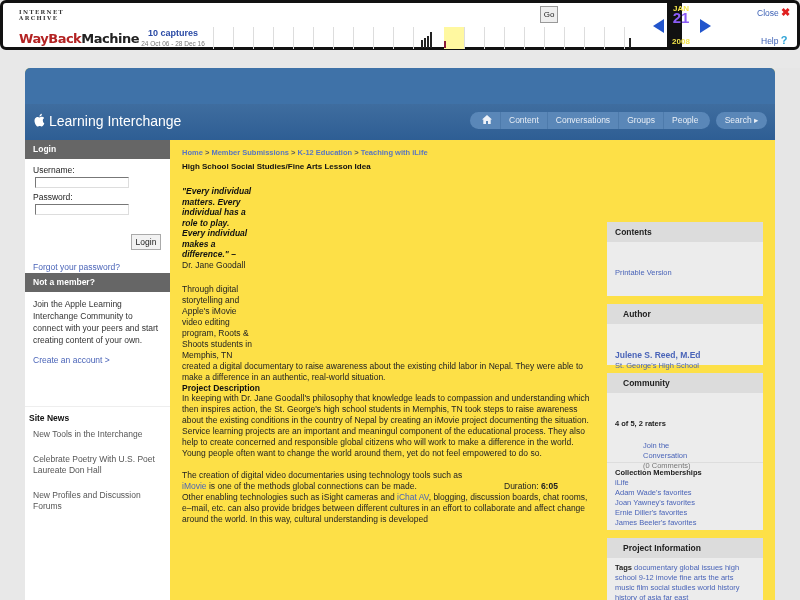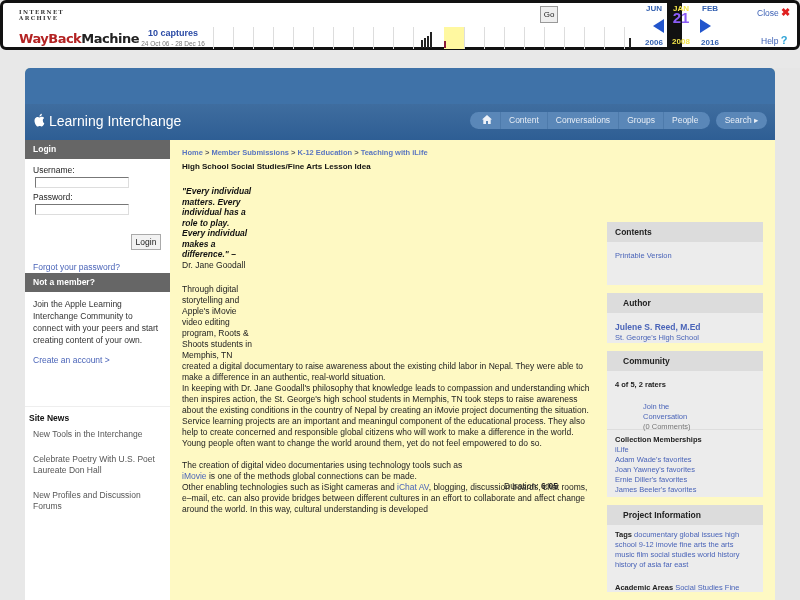--- a/index.html
+++ b/index.html
@@ -31,21 +31,21 @@
   #wb-cur .d { position: absolute; top: 6px; width: 28px; text-align: center; font-size: 15px; font-weight: bold; color: #8b5cf6; }
   #wb-cur .y { position: absolute; top: 34px; width: 28px; text-align: center; font-size: 8px; font-weight: bold; color: #f5e64a; }
   .arr-l { position: absolute; left: 650px; top: 16px; width: 0; height: 0; border-top: 7px solid transparent; border-bottom: 7px solid transparent; border-right: 11px solid #2255cc; }
   .arr-r { position: absolute; left: 697px; top: 16px; width: 0; height: 0; border-top: 7px solid transparent; border-bottom: 7px solid transparent; border-left: 11px solid #2255cc; }
   #wb-close { position: absolute; left: 754px; top: 3px; font-size: 8.5px; color: #3a5fb4; }
   #wb-close .x { color: #e02020; font-weight: bold; font-size: 11px; }
   #wb-help { position: absolute; left: 758px; top: 31px; font-size: 8.5px; color: #3a5fb4; }
   #wb-help .q { color: #2ea3d6; font-weight: bold; font-size: 11px; }
 
   
-  #site { position: absolute; left: 25px; top: 68px; width: 750px; height: 532px; background: #fef9c3; border-radius: 5px 5px 0 0; overflow: hidden; }
+  #site { position: absolute; left: 25px; top: 68px; width: 750px; height: 532px; background: #fde047; border-radius: 5px 5px 0 0; overflow: hidden; }
   #site-top { height: 36px; background: #3f72a8; }
   #site-nav { height: 36px; background: linear-gradient(#3f6d9f, #2e5e94); position: relative; }
   #brand { position: absolute; left: 8px; top: 9px; color: #fff; font-size: 14px; }
   #brand .apple { display: inline-block; width: 12px; height: 14px; margin-right: 4px; vertical-align: -1px; }
   #navpill { position: absolute; left: 445px; top: 8px; height: 17px; border-radius: 9px; background: #5a87b8; display: flex; align-items: flex-start; padding: 0 4px; }
   #navpill .item { color: #e8eef6; font-size: 8.5px; padding: 0 8px; border-left: 1px solid #4d7aab; line-height: 17px; }
   #navpill .item:first-child { border-left: none; }
   #navpill .home { width: 10px; height: 9px; display: inline-block; vertical-align: -1px; }
   #search-btn { position: absolute; left: 691px; top: 8px; height: 17px; width: 51px; border-radius: 9px; background: #5a87b8; color: #e8eef6; font-size: 8.5px; line-height: 17px; text-align: center; }
 
@@ -77,21 +77,21 @@
   #duration b { font-weight: bold; }
   .para { font-size: 8.5px; line-height: 11px; color: #222; }
   #intro-cont { width: 410px; }
   #pd-head { font-weight: bold; font-size: 8.5px; color: #111; }
 
   
   #right { position: absolute; left: 582px; top: 154px; width: 156px; }
   .rbox { background: #ececec; margin-bottom: 8px; }
   .rhead { background: #dcdcdc; font-weight: bold; font-size: 8.5px; padding: 5px 8px; color: #222; }
   .rhead.ind { padding-left: 16px; }
-  .rbody { padding: 9px 8px; font-size: 7.5px; line-height: 10px; }
+  .rbody { padding: 15px 8px; font-size: 7.5px; line-height: 10px; margin-top: 11px; }
   #contents-body { height: 43px; }
   #author-body { height: 30px; }
   #author-name { font-weight: bold; font-size: 8.5px; }
   #community-body { height: 58px; }
   #rating { color: #222; font-weight: bold; font-size: 7.5px; margin-bottom: 12px; }
   #join { margin-left: 28px; }
   #comments { color: #777; margin-left: 28px; }
   #collections { padding: 5px 8px; font-size: 7.5px; line-height: 10px; border-top: 1px solid #ddd; height: 68px; }
   #collections .t { font-weight: bold; color: #222; }
   #tags-body { font-size: 7.5px; line-height: 10px; padding: 5px 8px; }
@@ -136,26 +136,20 @@
       <div class="yr" style="left:271px"></div>
       <div class="yr" style="left:291px"></div>
     <div class="yr" style="left:311px"></div>
       <div class="yr" style="left:331px"></div>
       <div class="yr" style="left:351px"></div>
     <div class="yr" style="left:371px"></div>
       <div class="yr" style="left:391px"></div>
       <div class="yr" style="left:411px"></div>
     <div class="bar" style="left:416px;height:10px"></div>
   </div>
-  <div id="wb-months">
-    <div class="m" style="left:0">JUN</div>
-    <div class="m" style="left:56px">FEB</div>
-    <div class="y" style="left:0">2006</div>
-    <div class="y" style="left:56px">2016</div>
-  </div>
   <div class="arr-l"></div>
   <div id="wb-cur">
     <div class="m">JAN</div>
     <div class="d">21</div>
     <div class="y">2008</div>
   </div>
   <div class="arr-r"></div>
   <div id="wb-close"><span>Close</span> <span class="x">✖</span></div>
   <div id="wb-help"><span>Help</span> <span class="q">?</span></div>
 </div>
@@ -209,20 +203,21 @@
       <a>Member Submissions</a> &gt;
       <a>K-12 Education</a> &gt;
       <a>Teaching with iLife</a>
     </div>
     <div id="subtitle">High School Social Studies/Fine Arts Lesson Idea</div>
     <div id="quote"><span>"Every individual matters. Every individual has a role to play. Every individual makes a difference."</span><span style="font-style:normal"> –</span></div>
     <div id="quote-by">Dr. Jane Goodall</div>
     <div id="intro" class="para">Through digital storytelling and Apple's iMovie video editing program, Roots &amp; Shoots students in Memphis, TN</div>
     <div id="duration"><span>Duration:</span> <b>6:05</b></div>
     <div id="intro-cont" class="para">created a digital documentary to raise awareness about the existing child labor in Nepal. They were able to make a difference in an authentic, real-world situation.</div>
+    <div id="pd-head">Project Description</div>
     <div class="para" style="width:410px">In keeping with Dr. Jane Goodall's philosophy that knowledge leads to compassion and understanding which then inspires action, the St. George's high school students in Memphis, TN took steps to raise awareness about the existing conditions in the country of Nepal by creating an iMovie project documenting the situation. Service learning projects are an important and meaningul component of the educational process. They also help to create concerned and responsible global citizens who will work to make a difference in the world. Young people often want to change the world around them, yet do not feel empowered to do so.</div>
     <div class="para" style="width:410px;margin-top:11px">
       <span>The creation of digital video documentaries using technology tools such as</span><br>
       <a>iMovie</a><span> is one of the methods global connections can be made.</span><br>
       <span>Other enabling technologies such as iSight cameras and </span><a>iChat AV</a><span>, blogging, discussion boards, chat rooms, e–mail, etc. can also provide bridges between different cultures in an effort to collaborate and affect change around the world. In this way, cultural understanding is developed</span>
     </div>
   </div>
 
   <div id="right">
     <div class="rbox">

